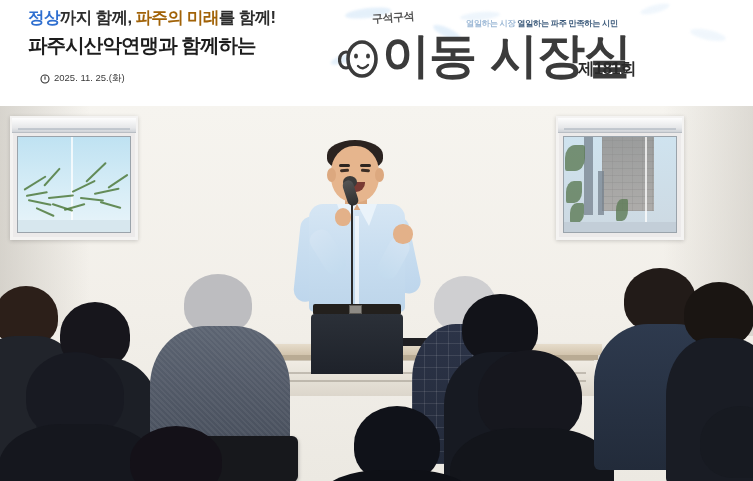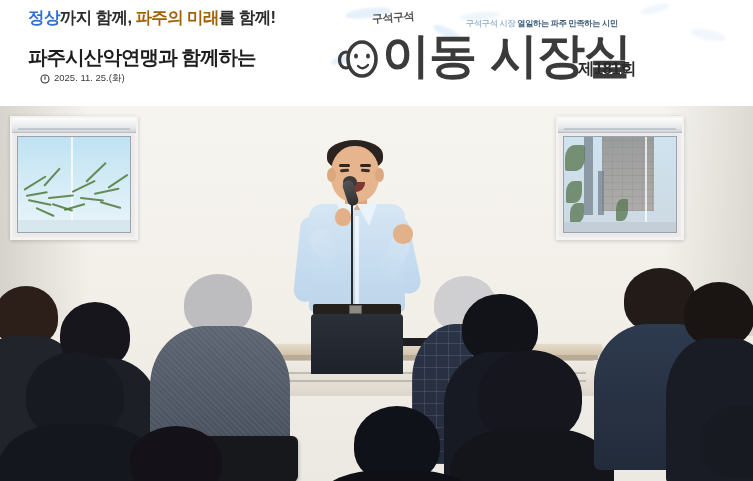--- a/index.html
+++ b/index.html
@@ -27,21 +27,21 @@
   }
   .title-line1{
     font-size:16.5px; font-weight:bold; letter-spacing:-0.6px;
     white-space:nowrap; line-height:22px;
     color:#2d2d2d;
   }
   .title-line1 .accent-strong{ color:#2f6fd0; }
   .title-line1 .accent-soft{ color:#a16207; }
   .title-line2{
     font-size:19.5px; font-weight:bold; letter-spacing:-0.9px;
-    white-space:nowrap; line-height:27px; margin-top:16px;
+    white-space:nowrap; line-height:27px; margin-top:4px;
     color:#1d1d1d;
   }
   .meta-row{
     position:absolute; left:40px; top:72px;
     display:flex; align-items:center; gap:34px;
     font-size:9.5px; color:#3a3a3a; white-space:nowrap;
   }
   .meta-item{ display:flex; align-items:center; gap:4px; }
   .meta-icon{ display:block; width:10px; height:10px; flex:none; }
 
@@ -286,21 +286,21 @@
           <circle cx="8" cy="8" r="6.4" fill="none" stroke="#2e2e2e" stroke-width="1.7"></circle>
           <path d="M8 4.4 L8 8.2" stroke="#2e2e2e" stroke-width="1.7" stroke-linecap="round"></path>
         </svg>
         <span>2025. 11. 25.(화)</span>
       </div>
     </div>
 
     <div class="logo-block">
       <div class="logo-sub">구석구석</div>
       <div class="logo-tagline">
-        <span>구석구석 시장 </span><span class="tg-dark">열일하는 파주 만족하는 시민</span>
+        <span>열일하는 시장 </span><span class="tg-dark">열일하는 파주 만족하는 시민</span>
       </div>
       <div class="logo-main">
         <span class="face-wrap">
           <svg viewBox="0 0 44 42" width="44" height="42">
             <ellipse cx="8" cy="22" rx="6.5" ry="8" fill="none" stroke="#3b3b3b" stroke-width="3.2"></ellipse>
             <ellipse cx="24" cy="21" rx="14" ry="17" fill="#ffffff" stroke="#3b3b3b" stroke-width="3.6"></ellipse>
             <ellipse cx="18" cy="18" rx="2" ry="2.6" fill="#3b3b3b"></ellipse>
             <ellipse cx="30" cy="18" rx="2" ry="2.6" fill="#3b3b3b"></ellipse>
             <path d="M20 28 q5 5 10 -1" fill="none" stroke="#3b3b3b" stroke-width="2.4" stroke-linecap="round"></path>
           </svg>

